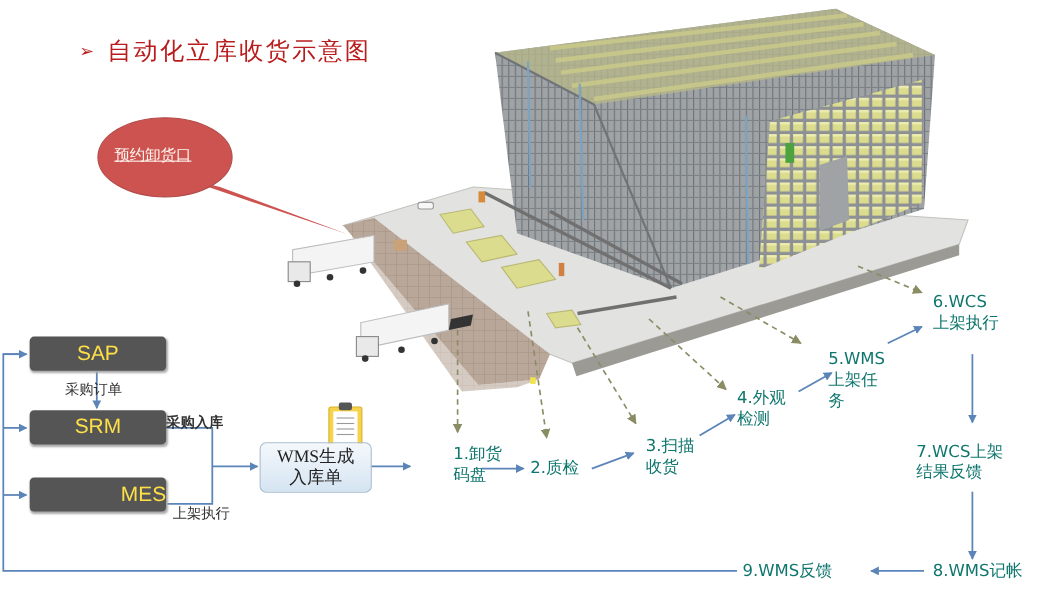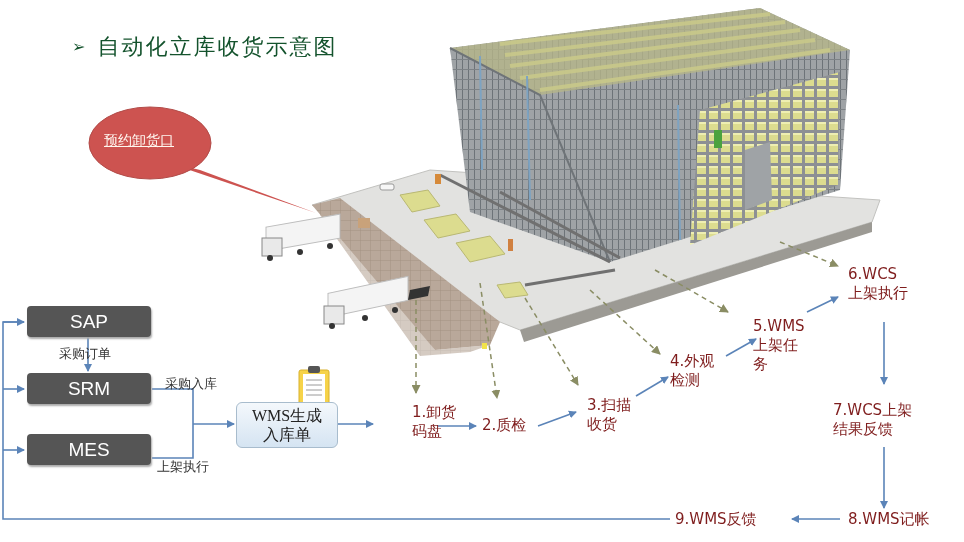--- a/index.html
+++ b/index.html
@@ -1,23 +1,23 @@
 <!DOCTYPE html>
 <html><head>
 <meta charset="utf-8">
 <style>
   html,body{margin:0;padding:0;background:#ffffff;}
   body{width:964px;height:542px;position:relative;overflow:hidden;font-family:"DejaVu Sans","Liberation Sans",sans-serif;color:#222;}
   .abs{position:absolute;}
-  .title{left:72px;top:32px;font-size:22px;color:#14532d;letter-spacing:2px;}
+  .title{left:72px;top:32px;font-size:22px;color:#b91c1c;letter-spacing:2px;}
   .title .bullet{font-size:16px;margin-right:10px;vertical-align:2px;}
-  .sysbox{position:absolute;width:124px;height:31px;background:#555555;border-radius:4px;color:#ffffff;font-family:"Liberation Sans",sans-serif;font-size:19px;display:flex;align-items:center;justify-content:center;box-shadow:1px 2px 2px #aaa;}
+  .sysbox{position:absolute;width:124px;height:31px;background:#555555;border-radius:4px;color:#fde047;font-family:"Liberation Sans",sans-serif;font-size:19px;display:flex;align-items:center;justify-content:center;box-shadow:1px 2px 2px #aaa;}
   .lbl{position:absolute;font-size:13px;color:#333;white-space:nowrap;}
   .wmsbox{position:absolute;left:236px;top:402px;width:100px;height:44px;border:1px solid #a8bccd;border-radius:6px;background:linear-gradient(#f4f8fc,#d5e4f2);display:flex;align-items:center;justify-content:center;text-align:center;font-size:16px;line-height:19px;color:#222;font-family:Liberation Serif, serif;}
-  .step{position:absolute;font-size:15px;line-height:19px;color:#7f1d1d;white-space:nowrap;}
+  .step{position:absolute;font-size:15px;line-height:19px;color:#0f766e;white-space:nowrap;}
   .bubble-text{position:absolute;left:104px;top:132px;font-size:14px;color:#fff7f0;text-decoration:underline;}
   svg{position:absolute;left:0;top:0;}
 </style>
 </head>
 <body>
 
 <div class="abs title">
   <span class="bullet">➢</span><span>自动化立库收货示意图</span>
 </div>
 
@@ -168,26 +168,26 @@
 </svg>
 
 <div class="bubble-text">预约卸货口</div>
 
 <div class="sysbox" style="left:27px;top:306px;">
     <span>SAP</span>
   </div>
 <div class="sysbox" style="left:27px;top:373px;">
     <span>SRM</span>
   </div>
-<div class="sysbox" style="left:27px;top:434px;">
+<div class="sysbox" style="left:27px;top:434px;justify-content:flex-end;">
     <span>MES</span>
   </div>
 
 <div class="lbl" style="left:59px;top:345px;">采购订单</div>
-<div class="lbl" style="left:165px;top:375px;">采购入库</div>
+<div class="lbl" style="left:151px;top:375px;font-weight:bold;">采购入库</div>
 <div class="lbl" style="left:157px;top:458px;">上架执行</div>
 
 <div class="wmsbox">
   <div>
       <div>WMS生成</div>
       <div>入库单</div>
     </div>
 </div>
 
 <div class="step" style="left:386px;top:403px;margin-left:26px;">

